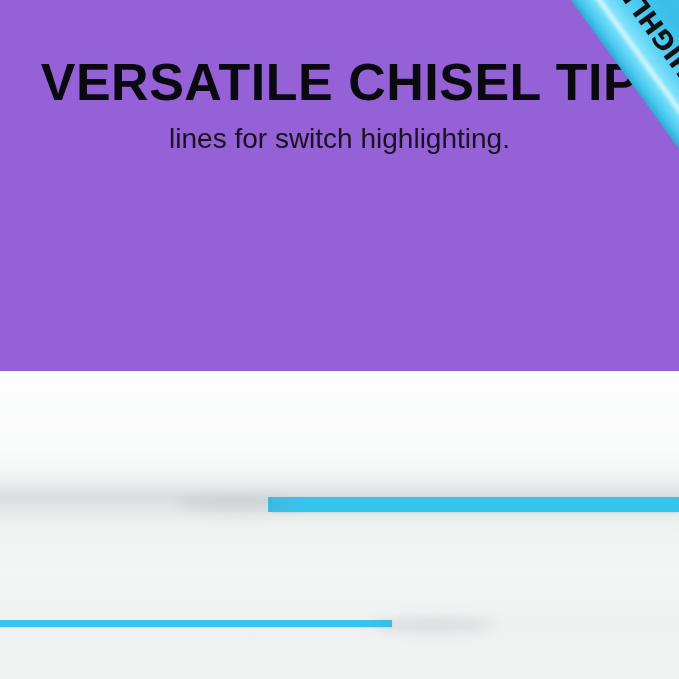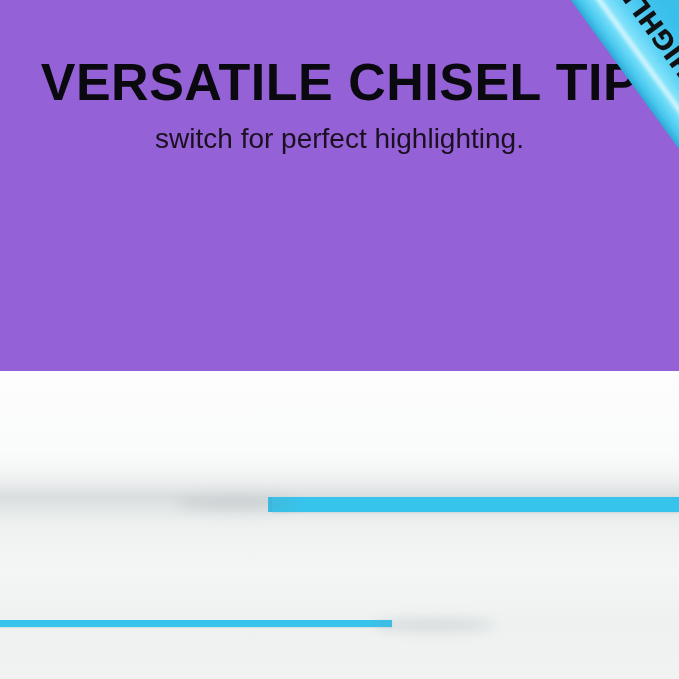--- a/index.html
+++ b/index.html
@@ -204,21 +204,21 @@
 <body>
 
 <div id="scene">
 
   <div class="purple-band"></div>
   <div class="paper-surface"></div>
   <div class="paper-soft-shadow"></div>
 
   <div class="headline">VERSATILE CHISEL TIP</div>
   <div class="subtitle">
-    <span>switch for perfect highlighting.</span>
+    <span>lines for switch highlighting.</span>
   </div>
 
   <div class="stroke stroke-narrow"></div>
 
   <div class="stroke stroke-wide-cap"></div>
   <div class="stroke stroke-wide"></div>
 
   <div class="pen-shadow" id="shadow-a"></div>
   <div class="pen-shadow" id="shadow-b"></div>
 

